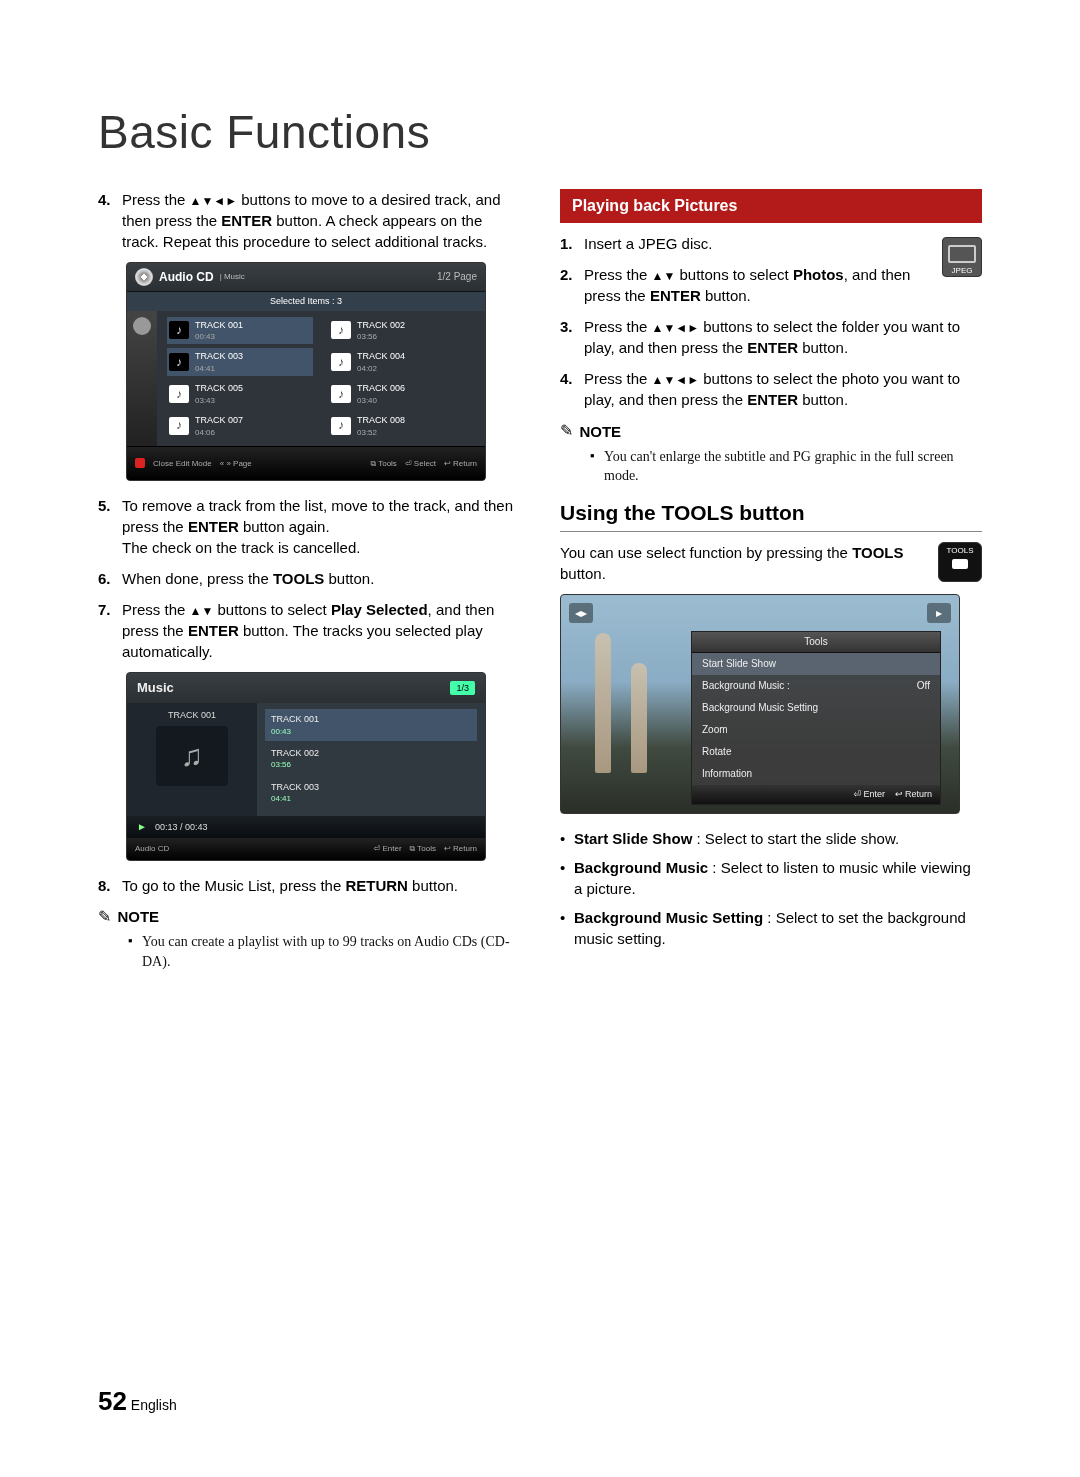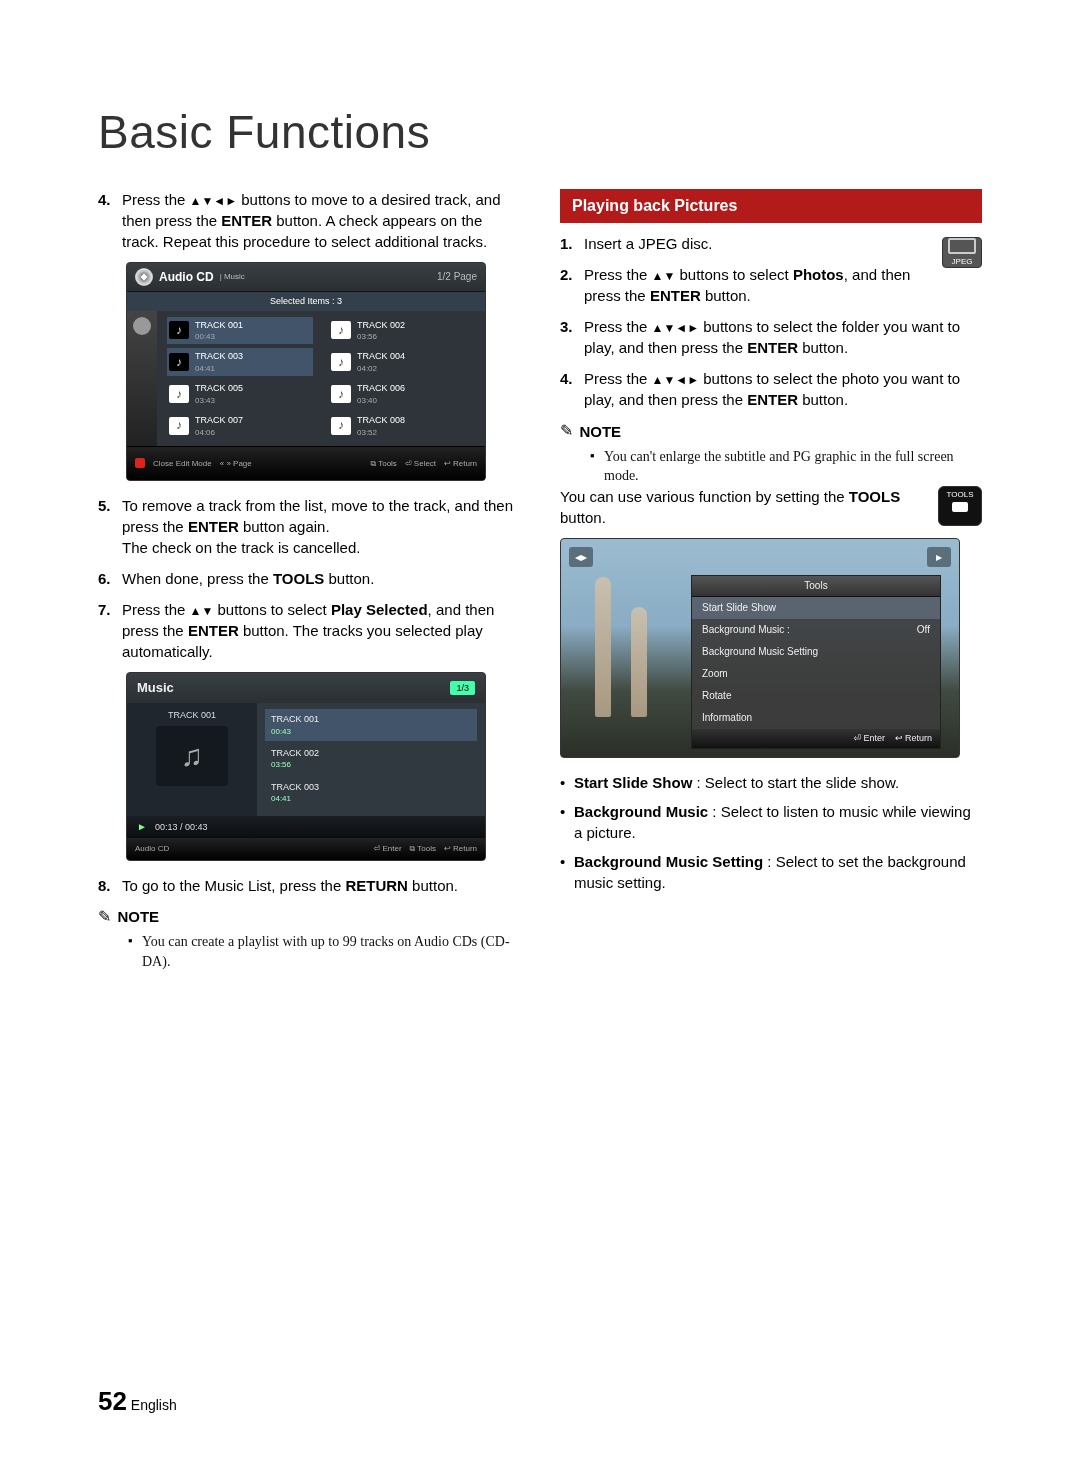--- a/index.html
+++ b/index.html
@@ -38,21 +38,21 @@
     background: #b31b1b;
     color: #fff;
     font-weight: bold;
     font-size: 16px;
     padding: 6px 12px;
     margin-bottom: 10px;
   }
   .jpeg-badge {
     float: right;
     width: 40px;
-    height: 31px;
+    height: 40px;
     border: 1px solid #333;
     border-radius: 4px;
     background: #555;
     margin: 4px 0 6px 8px;
     display: flex;
     flex-direction: column;
     align-items: center;
     justify-content: flex-end;
     color: #fff;
     font-size: 8px;
@@ -395,24 +395,25 @@
 
       <div class="note-hd">
         <span class="pen">✎</span>
         <span class="txt">NOTE</span>
       </div>
       <div class="note-li">
         <span class="bullet">▪</span>
         <span class="txt">You can't enlarge the subtitle and PG graphic in the full screen mode.</span>
       </div>
 
+      <div class="h2">Using the TOOLS button</div>
 
       <div class="intro-row">
         <div style="flex:1;">
-          <span>You can use various function by setting the </span><b>TOOLS</b><span> button.</span>
+          <span>You can use select function by pressing the </span><b>TOOLS</b><span> button.</span>
         </div>
         <div class="tools-btn">
           <span>TOOLS</span>
           <span class="box"></span>
         </div>
       </div>
 
       <div class="ss3">
         <div class="minaret m1"></div>
         <div class="minaret m2"></div>

